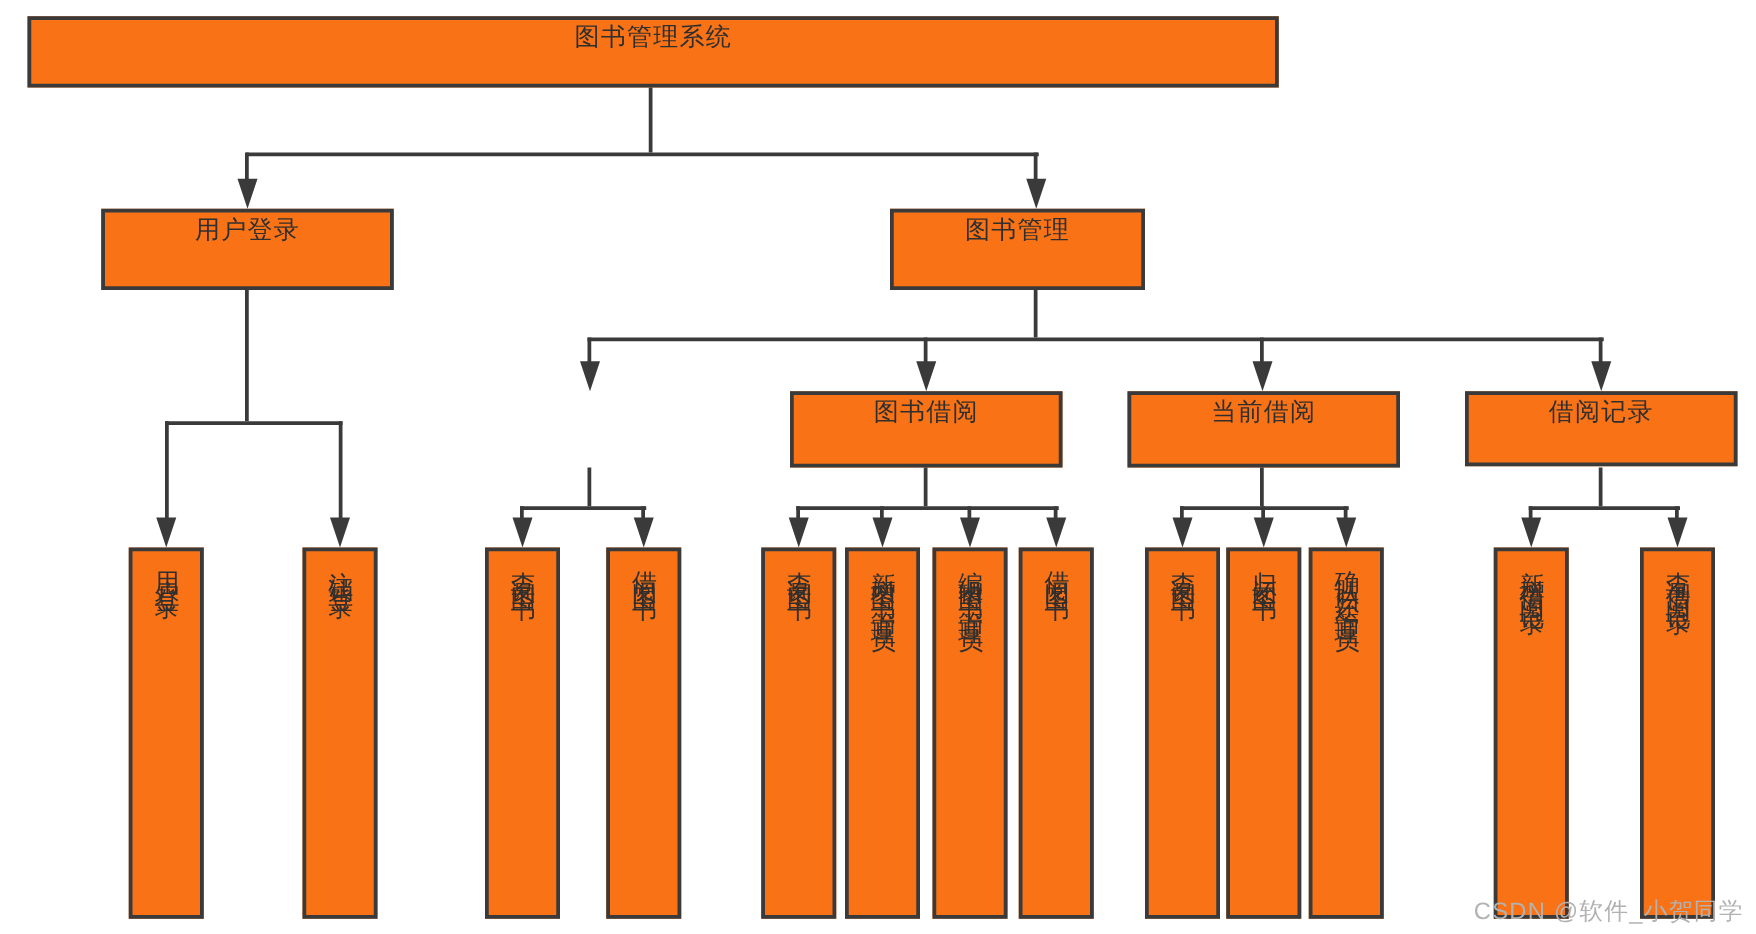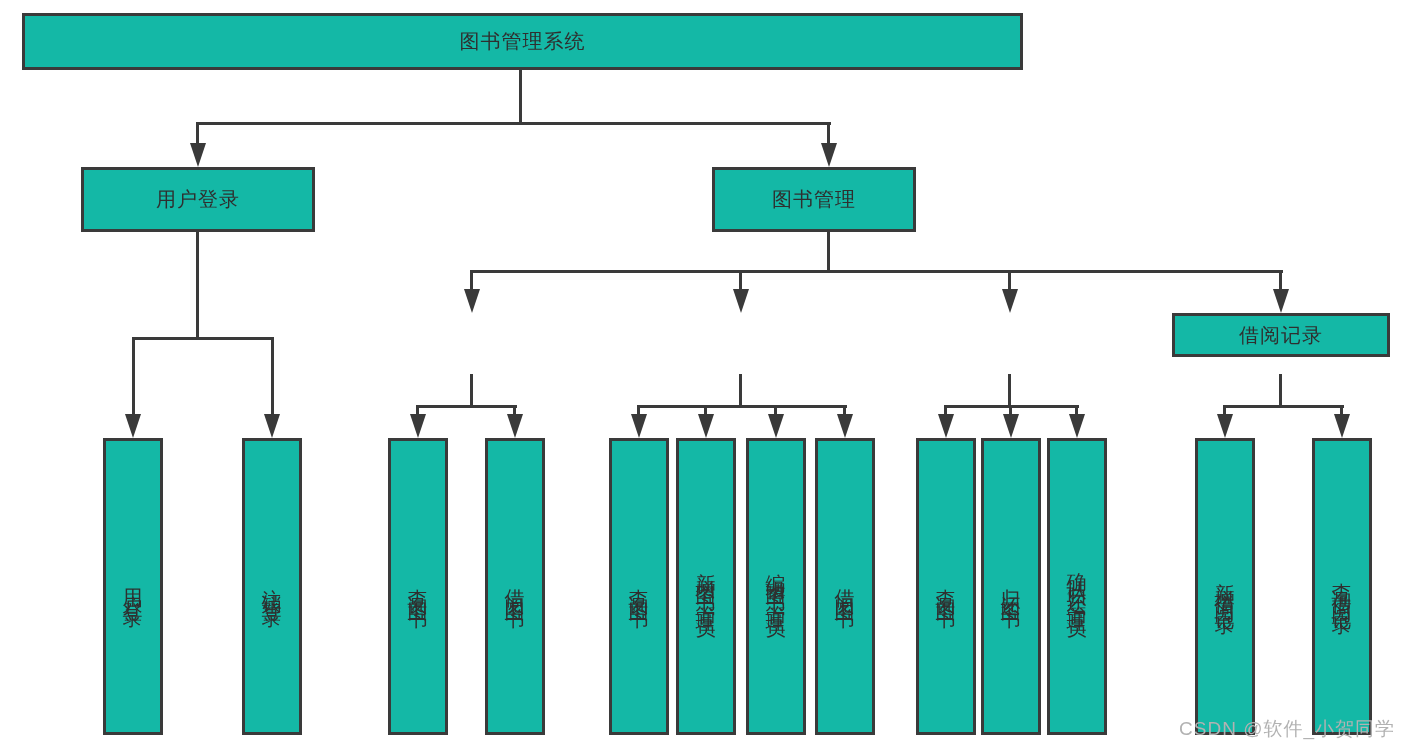--- a/index.html
+++ b/index.html
@@ -9,21 +9,21 @@
     --background:#ffffff;
   }
   html,body{margin:0;padding:0;background:var(--background);}
   .canvas{
     position:relative;width:1405px;height:747px;background:var(--background);
     font-family:"Liberation Sans","DejaVu Sans",sans-serif;color:var(--text);
     overflow:hidden;
   }
   .box{
     position:absolute;box-sizing:border-box;border:3px solid var(--line);
-    background:#14b8a6;display:flex;align-items:center;justify-content:center;
+    background:#f97316;display:flex;align-items:flex-start;justify-content:center;
     font-size:20px;letter-spacing:1px;color:var(--text);
   }
   .vbox{top:438px;width:60px;height:297px;}
   .vtext{
     writing-mode:vertical-rl;text-orientation:mixed;
     letter-spacing:0.33em;font-size:20px;line-height:1.1;white-space:nowrap;
   }
   .vline{position:absolute;width:3px;background:var(--line);}
   .hline{position:absolute;height:3px;background:var(--line);}
   .arrow{
@@ -70,21 +70,27 @@
   <div class="hline" style="left:470px;top:270px;width:813px"></div>
   <div class="vline" style="left:470px;top:270px;height:22px"></div>
   <div class="arrow" style="left:464px;top:289px"></div>
   <div class="vline" style="left:739px;top:270px;height:22px"></div>
   <div class="arrow" style="left:733px;top:289px"></div>
   <div class="vline" style="left:1008px;top:270px;height:22px"></div>
   <div class="arrow" style="left:1002px;top:289px"></div>
   <div class="vline" style="left:1279px;top:270px;height:22px"></div>
   <div class="arrow" style="left:1273px;top:289px"></div>
 
-  <div class="box" style="left:1172px;top:313px;width:218px;height:44px">
+  <div class="box" style="left:632px;top:313px;width:218px;height:61px">
+    <span>图书借阅</span>
+  </div>
+  <div class="box" style="left:902px;top:313px;width:218px;height:61px">
+    <span>当前借阅</span>
+  </div>
+  <div class="box" style="left:1172px;top:313px;width:218px;height:60px">
     <span>借阅记录</span>
   </div>
 
   <div class="vline" style="left:470px;top:374px;height:31px"></div>
   <div class="hline" style="left:416px;top:405px;width:101px"></div>
   <div class="vline" style="left:416px;top:405px;height:14px"></div>
   <div class="arrow" style="left:410px;top:414px"></div>
   <div class="vline" style="left:513px;top:405px;height:14px"></div>
   <div class="arrow" style="left:507px;top:414px"></div>
 

